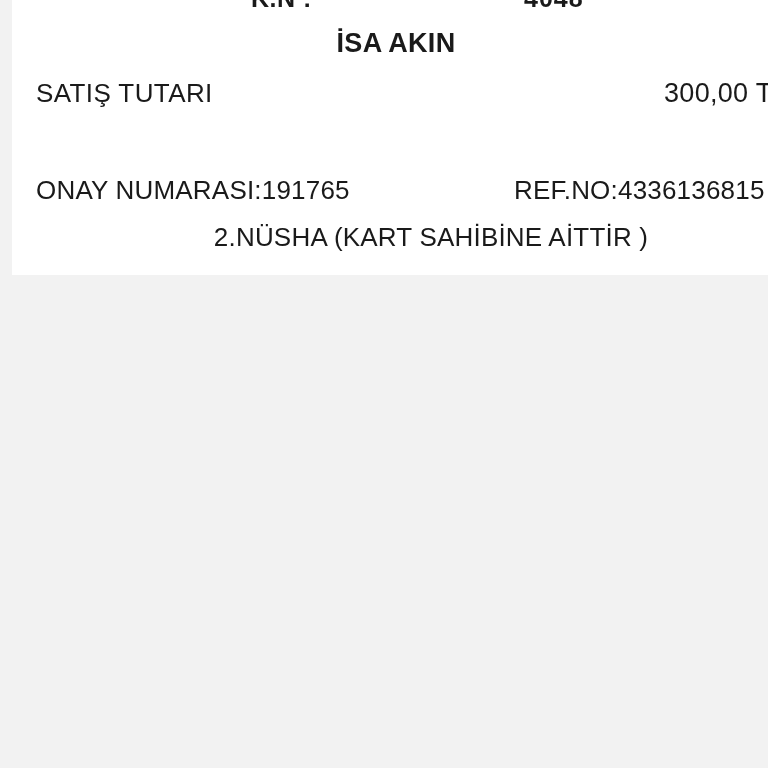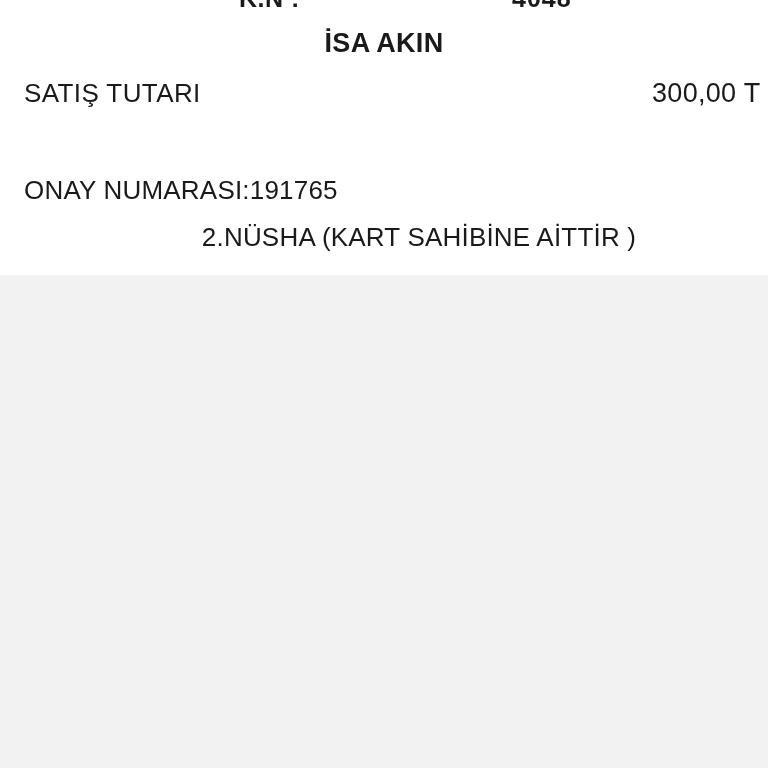--- a/index.html
+++ b/index.html
@@ -10,20 +10,21 @@
     background: #f2f2f2;
     font-family: "Liberation Sans", sans-serif;
     overflow: hidden;
   }
 
   #page {
     position: relative;
     width: 704px;
     height: 768px;
     background: #86efac;
+    margin-left: 12px;
   }
 
   
   .receipt {
     position: absolute;
     left: 0;
     top: 0;
     width: 768px;
     height: 275px;
     background: #ffffff;
@@ -160,20 +161,21 @@
     <div class="line row-name">İSA AKIN</div>
 
     <div class="line row-amount">
       <span class="amt-label">SATIŞ TUTARI</span>
       <span class="amt-value">300,00 T</span>
     </div>
 
 
     <div class="line row-approval">
       <span class="approval-text">ONAY NUMARASI:191765</span>
+      <span class="ref-text">REF.NO:4336136815</span>
     </div>
 
     <div class="line row-copy">2.NÜSHA (KART SAHİBİNE AİTTİR )</div>
 
   </div>
 
   <div class="below"></div>
 
 </div>
 

